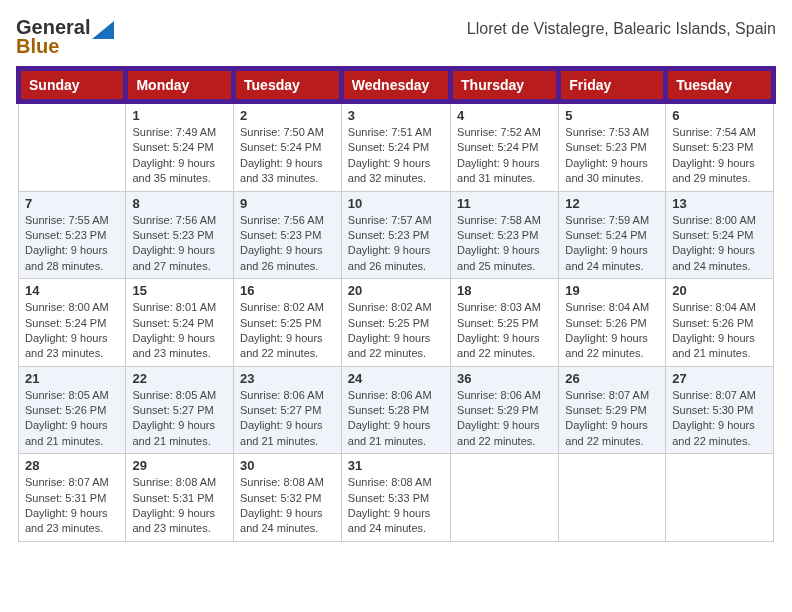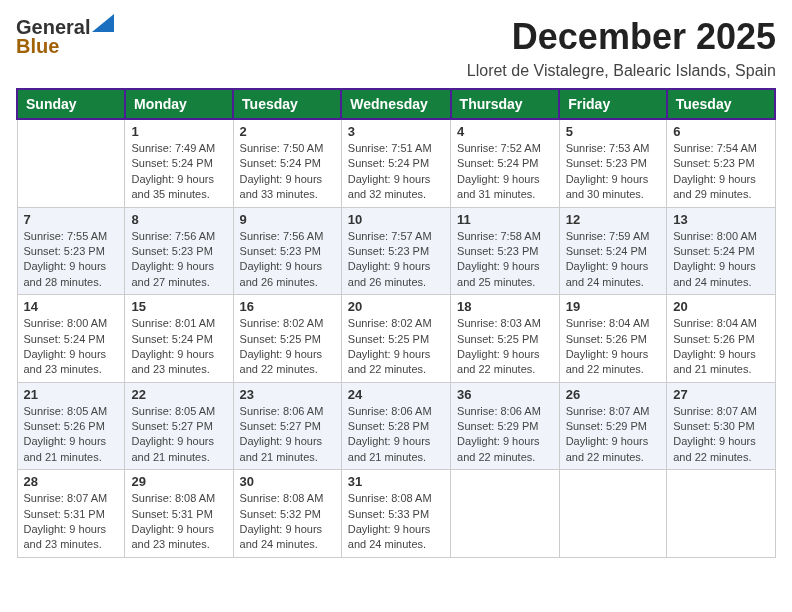--- a/index.html
+++ b/index.html
@@ -33,26 +33,26 @@
       font-size: 16px;
       color: #444;
       margin-top: 4px;
     }
     .calendar {
       width: 100%;
       border-collapse: collapse;
       margin-top: 8px;
     }
     .calendar th {
-      background: #15803d;
+      background: #b91c1c;
       color: #fff;
       text-align: left;
       padding: 6px 8px;
       font-size: 14px;
-      border: 2px solid #4c1d95;
+      border: 5px solid #4c1d95;
     }
     .calendar td {
       vertical-align: top;
       border: 1px solid #ccc;
       padding: 4px 6px;
       width: 110px;
       min-height: 80px;
     }
     .day-number {
       font-size: 13px;
@@ -73,30 +73,29 @@
     }
     .row-white td {
       background: #fff;
     }
   </style>
 </head>
 <body>
 
 <div class="header">
   <div class="logo">
-    <div style="display:flex;align-items:flex-start;">
+    <div style="display:flex;align-items:flex-end;">
       <span style="font-size:20px;font-weight:bold;color:#333;">General</span>
       <svg width="22" height="18" viewBox="0 0 22 18" style="margin-left:2px;margin-top:-2px;">
         <polygon points="0,18 22,0 22,18" fill="#1a6fbf"></polygon>
       </svg>
     </div>
     <span style="font-size:20px;font-weight:bold;color:#a16207;margin-top:-4px;">Blue</span>
   </div>
   <div class="title-block">
-    <div class="month-title">December 2025</div>
     <div class="location-title">Lloret de Vistalegre, Balearic Islands, Spain</div>
   </div>
 </div>
 
 <table class="calendar">
   <thead>
     <tr>
     <th>Sunday</th>
         <th>Monday</th>
         <th>Tuesday</th>

